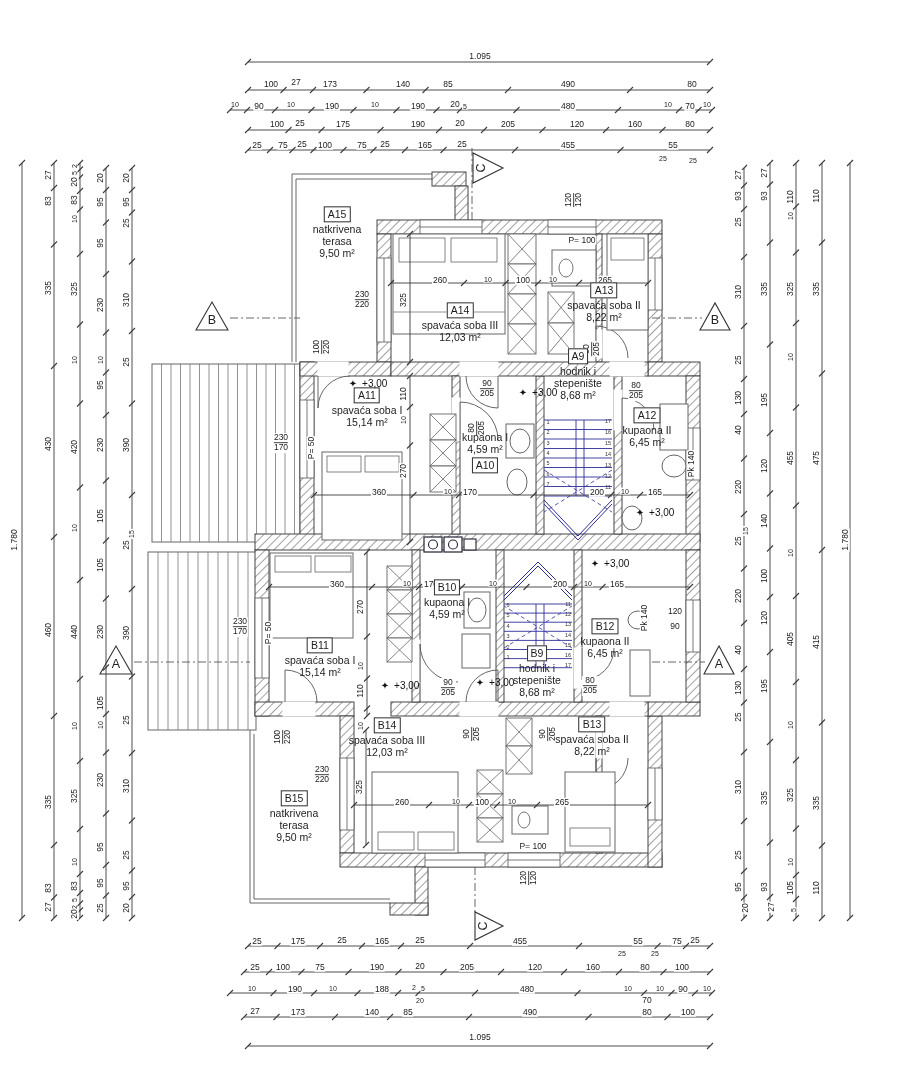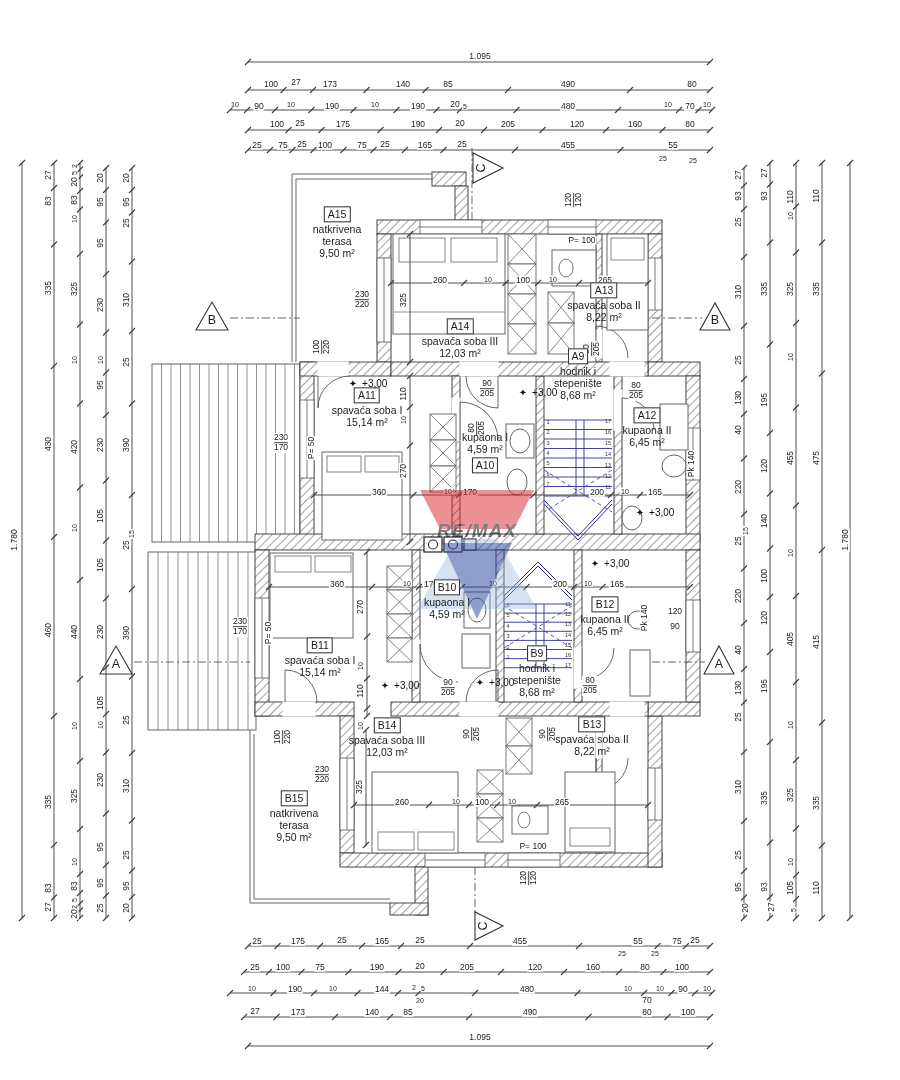--- a/index.html
+++ b/index.html
@@ -601,28 +601,20 @@
         <text x="568" y="606" font-size="5.5" fill="#333" text-anchor="middle" font-family="&quot;Liberation Sans&quot;,sans-serif">11</text>
         <text x="568" y="616.2" font-size="5.5" fill="#333" text-anchor="middle" font-family="&quot;Liberation Sans&quot;,sans-serif">12</text>
         <text x="568" y="626.4" font-size="5.5" fill="#333" text-anchor="middle" font-family="&quot;Liberation Sans&quot;,sans-serif">13</text>
         <text x="568" y="636.6" font-size="5.5" fill="#333" text-anchor="middle" font-family="&quot;Liberation Sans&quot;,sans-serif">14</text>
         <text x="568" y="646.8" font-size="5.5" fill="#333" text-anchor="middle" font-family="&quot;Liberation Sans&quot;,sans-serif">15</text>
         <text x="568" y="657" font-size="5.5" fill="#333" text-anchor="middle" font-family="&quot;Liberation Sans&quot;,sans-serif">16</text>
         <text x="568" y="667.2" font-size="5.5" fill="#333" text-anchor="middle" font-family="&quot;Liberation Sans&quot;,sans-serif">17</text>
       </g>
   </svg>
 
-  <div class="wm">
-    <svg width="150" height="140">
-      <polygon points="18,3 132,3 112,42 38,42" fill="#d8232a"></polygon>
-      <polygon points="55,52 95,52 135,122 15,122" fill="#8fb2dc" opacity="0.75"></polygon>
-      <polygon points="40,56 110,56 75,132" fill="#24409a"></polygon>
-    </svg>
-    <span class="wm-text">RE/MAX</span>
-  </div>
 
   <div id="labels">
       <span class="dim" style="left: 480px; top: 56px;">1.095</span>
       <span class="dim" style="left: 271px; top: 84px;">100</span>
       <span class="dim" style="left: 296px; top: 82px;">27</span>
       <span class="dim" style="left: 330px; top: 84px;">173</span>
       <span class="dim" style="left: 403px; top: 84px;">140</span>
       <span class="dim" style="left: 448px; top: 84px;">85</span>
       <span class="dim" style="left: 568px; top: 84px;">490</span>
       <span class="dim" style="left: 692px; top: 84px;">80</span>
@@ -676,21 +668,21 @@
       <span class="dim" style="left: 377px; top: 967px;">190</span>
       <span class="dim" style="left: 420px; top: 966px;">20</span>
       <span class="dim" style="left: 467px; top: 967px;">205</span>
       <span class="dim" style="left: 535px; top: 967px;">120</span>
       <span class="dim" style="left: 593px; top: 967px;">160</span>
       <span class="dim" style="left: 645px; top: 967px;">80</span>
       <span class="dim" style="left: 682px; top: 967px;">100</span>
       <span class="dim s" style="left: 252px; top: 988px;">10</span>
       <span class="dim" style="left: 295px; top: 989px;">190</span>
       <span class="dim s" style="left: 333px; top: 988px;">10</span>
-      <span class="dim" style="left: 382px; top: 989px;">144</span>
+      <span class="dim" style="left: 382px; top: 989px;">188</span>
       <span class="dim s" style="left: 414px; top: 987px;">2</span>
       <span class="dim s" style="left: 423px; top: 988px;">5</span>
       <span class="dim" style="left: 527px; top: 989px;">480</span>
       <span class="dim s" style="left: 628px; top: 988px;">10</span>
       <span class="dim s" style="left: 660px; top: 988px;">10</span>
       <span class="dim" style="left: 683px; top: 989px;">90</span>
       <span class="dim s" style="left: 707px; top: 988px;">10</span>
       <span class="dim s" style="left: 420px; top: 1000px;">20</span>
       <span class="dim" style="left: 647px; top: 1000px;">70</span>
       <span class="dim" style="left: 255px; top: 1011px;">27</span>
@@ -919,21 +911,21 @@
     </div>
   <div id="rooms">
       <div class="room" style="left: 337px; top: 232px;">
         <div><span class="rid">A15</span></div>
         <div>
           <div class="ln">natkrivena</div>
           <div class="ln">terasa</div>
           <div class="ln">9,50 m²</div>
         </div>
       </div>
-      <div class="room" style="left: 460px; top: 338px;">
+      <div class="room" style="left: 460px; top: 322px;">
         <div><span class="rid">A14</span></div>
         <div>
           <div class="ln">spavaća soba III</div>
           <div class="ln">12,03 m²</div>
         </div>
       </div>
       <div class="room" style="left: 604px; top: 302px;">
         <div><span class="rid">A13</span></div>
         <div>
           <div class="ln">spavaća soba II</div>
@@ -969,21 +961,21 @@
           <div class="ln">6,45 m²</div>
         </div>
       </div>
       <div class="room" style="left: 447px; top: 599px;">
         <div><span class="rid">B10</span></div>
         <div>
           <div class="ln">kupaona I</div>
           <div class="ln">4,59 m²</div>
         </div>
       </div>
-      <div class="room" style="left: 605px; top: 616px;">
+      <div class="room" style="left: 605px; top: 638px;">
         <div><span class="rid">B12</span></div>
         <div>
           <div class="ln">kupaona II</div>
           <div class="ln">6,45 m²</div>
         </div>
       </div>
       <div class="room" style="left: 320px; top: 657px;">
         <div><span class="rid">B11</span></div>
         <div>
           <div class="ln">spavaća soba I</div>

